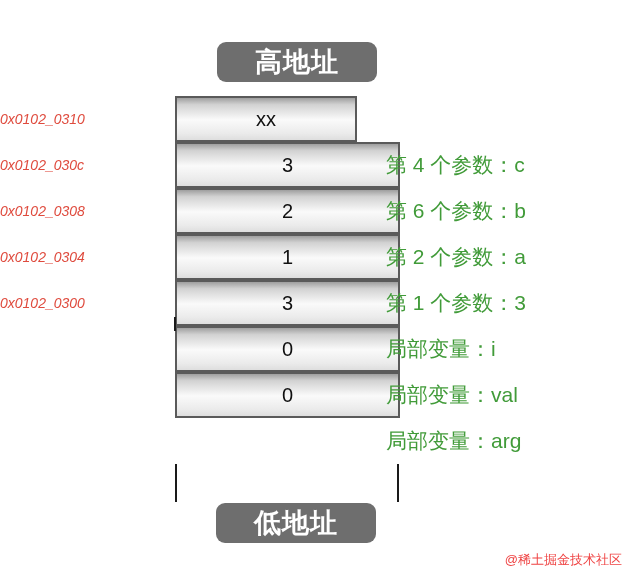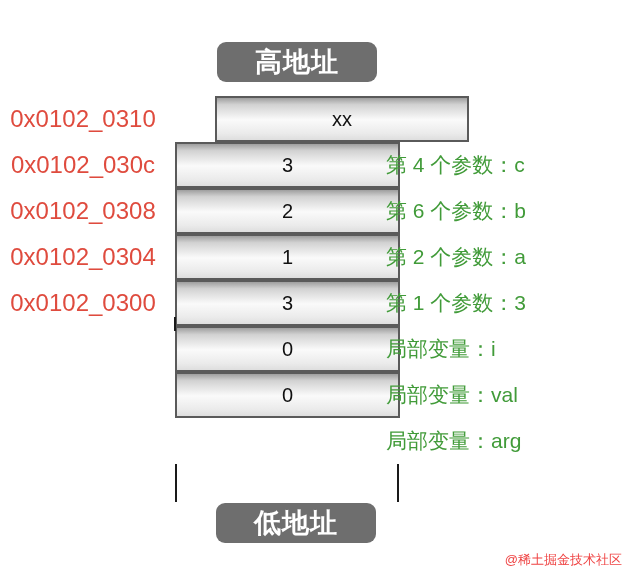--- a/index.html
+++ b/index.html
@@ -30,37 +30,38 @@
 
   .stack-rows {
     position:absolute;
     left:0; top:96px; width:632px;
   }
   .row { position:relative; height:46px; }
   .row .address {
     position:absolute;
     left:0; top:0; width:166px; height:46px;
     line-height:46px;
-    text-align:center;
+    text-align:left;
     color:#df4b3e;
-    font-size:24px;
+    font-size:14px;
+    font-style:italic;
   }
   .row .cell {
     position:absolute;
     left:175px; top:0;
     width:225px; height:46px;
     box-sizing:border-box;
     border:2px solid #5a5a5a;
     background:linear-gradient(180deg,#9f9f9f 0%,#d2d2d2 16%,#fafafa 52%,#ebebeb 84%,#dedede 100%);
     text-align:center;
     line-height:42px;
     color:#111111;
     font-size:20px;
   }
-  .row:first-child .cell { width:254px;margin-left:40px; }
+  .row:first-child .cell { width:182px; }
   .row .label {
     position:absolute;
     left:386px; top:0; height:46px;
     line-height:46px;
     color:#419b39;
     font-size:21px;
     white-space:nowrap;
   }
   .ext-line {
     position:absolute;

